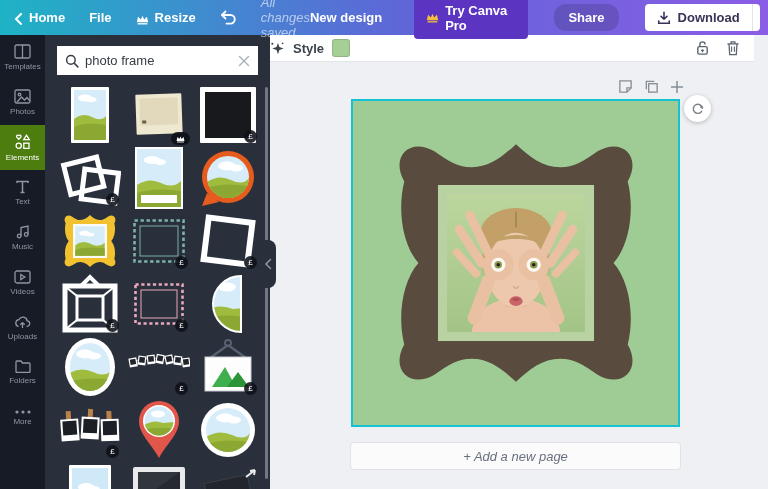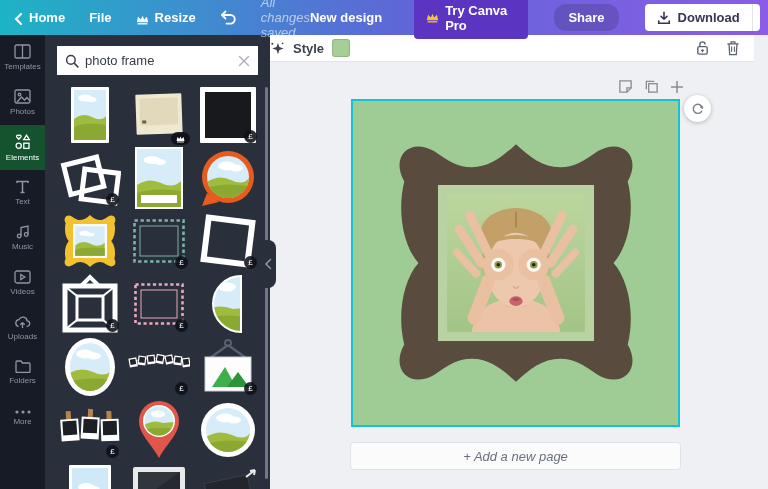--- a/index.html
+++ b/index.html
@@ -19,21 +19,21 @@
   .btn-download { background:#fff; color:#3b3355; border-radius:4px; display:flex; align-items:center; height:27px; overflow:hidden; }
   .btn-download .dl-main { display:flex; align-items:center; gap:7px; padding:0 12px; }
   .btn-download .dl-caret { border-left:1px solid #e2e2e8; padding:0 9px; height:100%; display:flex; align-items:center; }
   .icon { display:inline-flex; align-items:center; justify-content:center; }
 
   
   .sidebar { position:absolute; left:0; top:35px; width:45px; height:454px; background:#161b25; z-index:20;text-align:right; }
   .side-item { height:45px; display:flex; flex-direction:column; align-items:center; justify-content:center;
     gap:3px; color:#8e96a3; cursor:pointer; }
   .side-item .lbl { font-size:8px; }
-  .side-item.active { background:#14532d; color:#fff; }
+  .side-item.active { background:#4d7c0f; color:#fff; }
   .side-item svg { stroke:currentColor; fill:none; stroke-width:1.3; }
 
   
   .panel { position:absolute; left:45px; top:35px; width:225px; height:454px; background:#292f3b; z-index:18; }
   .searchbox { margin:11px 12px 6px 12px; height:29px; background:#fff; border-radius:0;
     display:flex; align-items:center; padding:0 8px; gap:6px; }
   .searchbox input { border:0; outline:0; flex:1; font-size:13px; color:#353b45; font-family:"Liberation Sans",sans-serif; min-width:0; background:transparent; }
   .grid { display:grid; grid-template-columns:repeat(3,1fr); grid-auto-rows:63px; padding:2px 8px 0 10px; }
   .cell { position:relative; display:flex; align-items:center; justify-content:center; cursor:pointer; }
   .b-pound { position:absolute; bottom:3px; right:5px; width:13px; height:13px; border-radius:50%;

